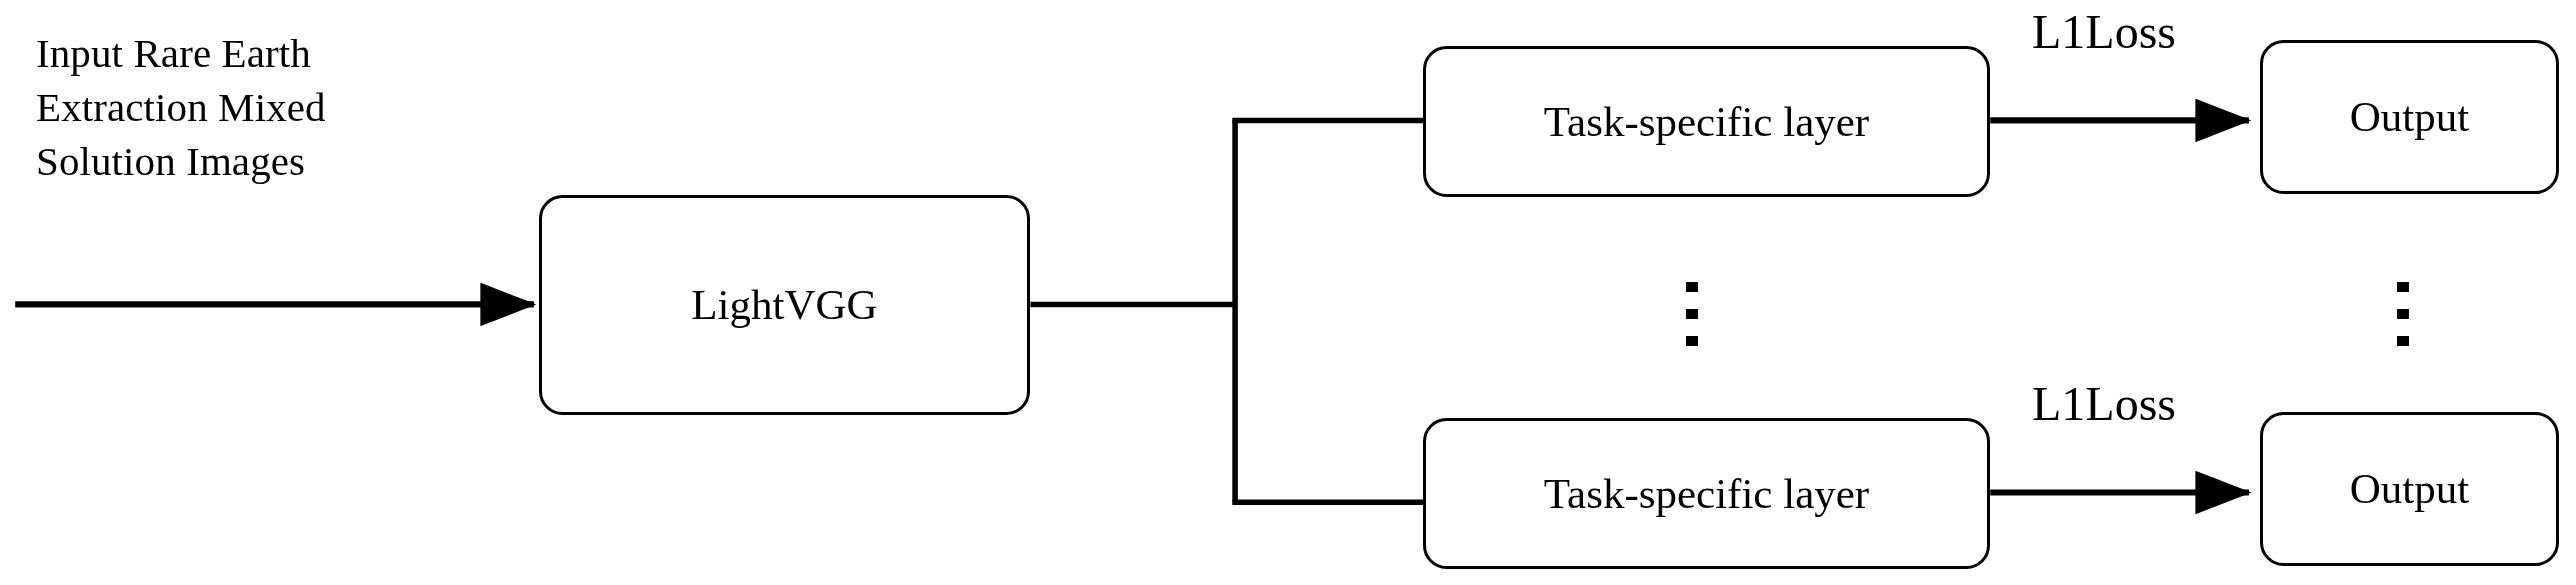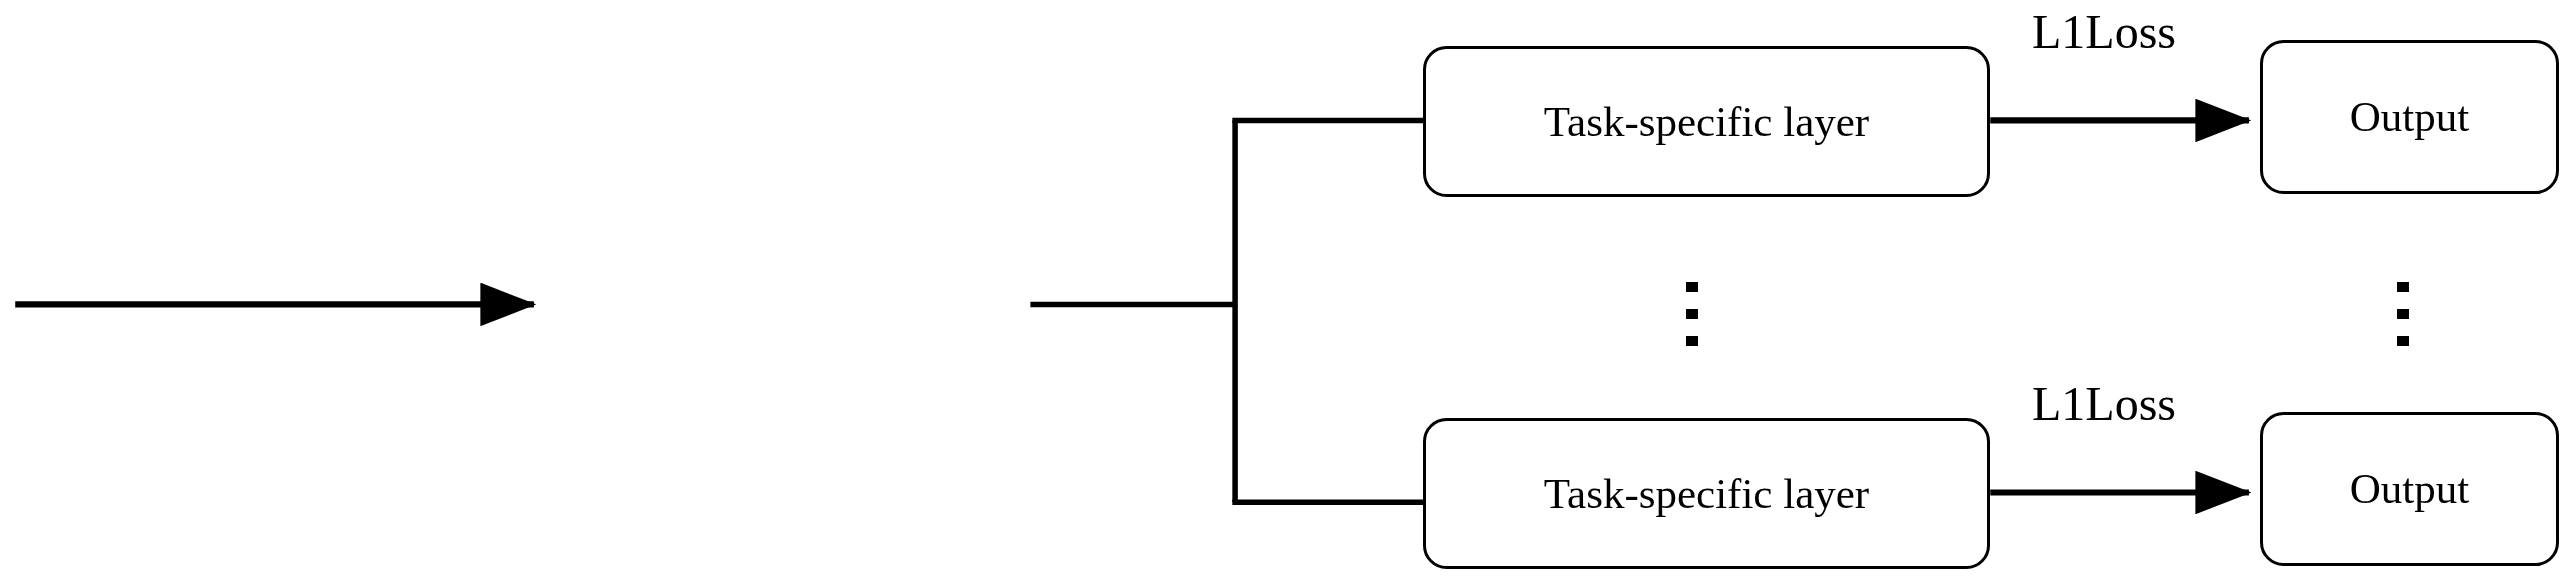--- a/index.html
+++ b/index.html
@@ -149,21 +149,27 @@
 
     <line x1="1782" y1="174" x2="2060" y2="174" stroke="#000000" stroke-width="8"></line>
 
     <line x1="1782" y1="726" x2="2060" y2="726" stroke="#000000" stroke-width="8"></line>
 
     <line x1="2878" y1="174" x2="3252" y2="174" stroke="#000000" stroke-width="9" marker-end="url(#arrowhead)"></line>
 
     <line x1="2878" y1="712" x2="3252" y2="712" stroke="#000000" stroke-width="9" marker-end="url(#arrowhead)"></line>
   </svg>
 
-
+  <div id="input-caption">Input Rare Earth
+Extraction Mixed
+Solution Images</div>
+
+  <div class="node-box" id="box-lightvgg">
+    <span class="node-label">LightVGG</span>
+  </div>
 
   <div class="node-box" id="box-task-top">
     <span class="node-label">Task-specific layer</span>
   </div>
 
   <div class="node-box" id="box-task-bottom">
     <span class="node-label">Task-specific layer</span>
   </div>
 
   <div class="node-box" id="box-output-top">

